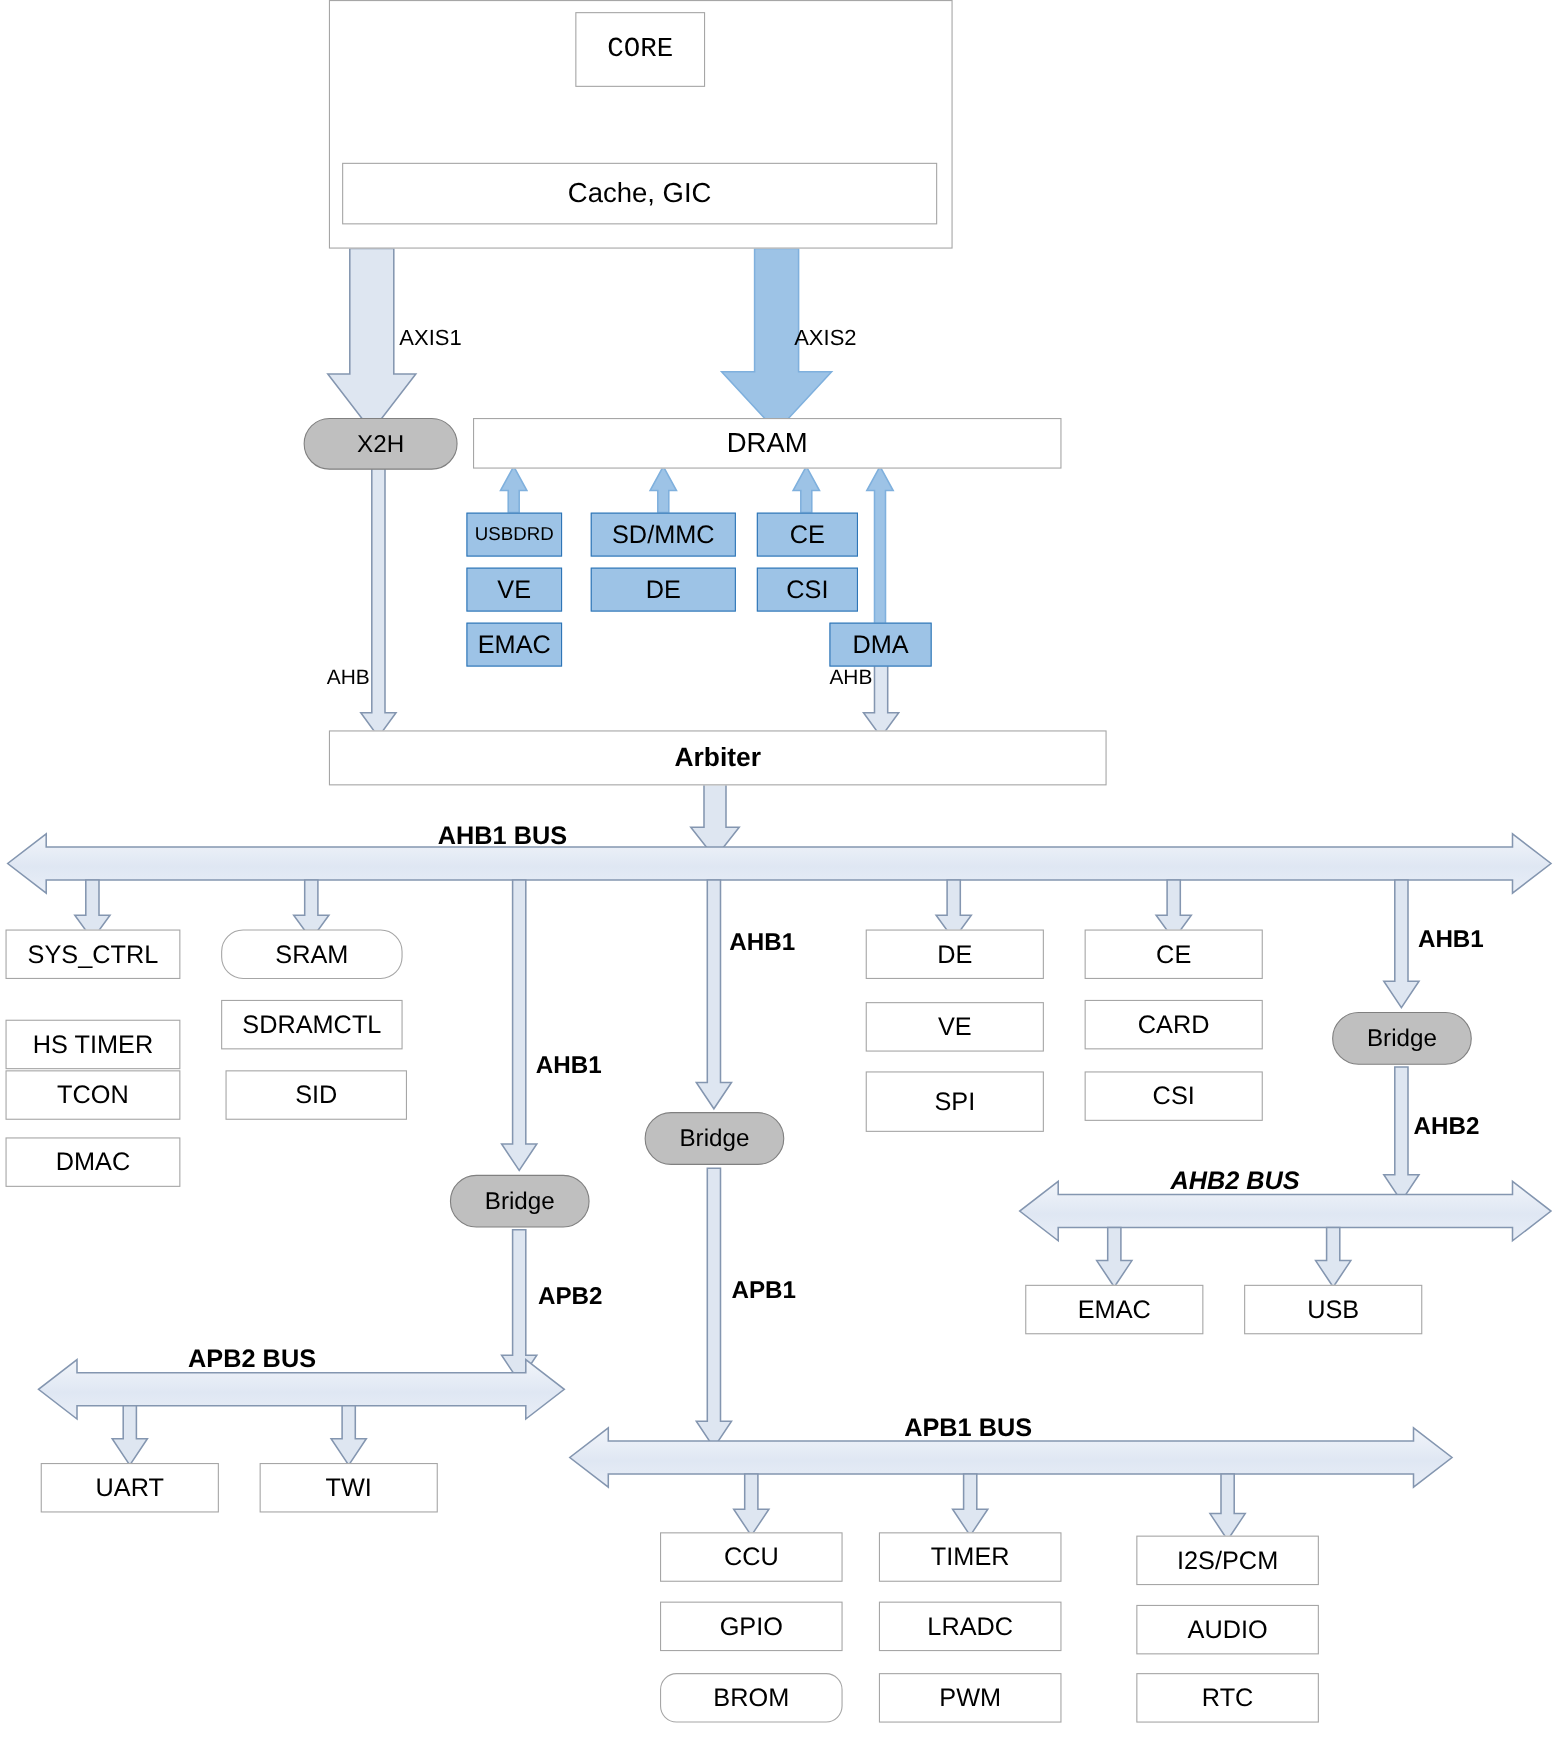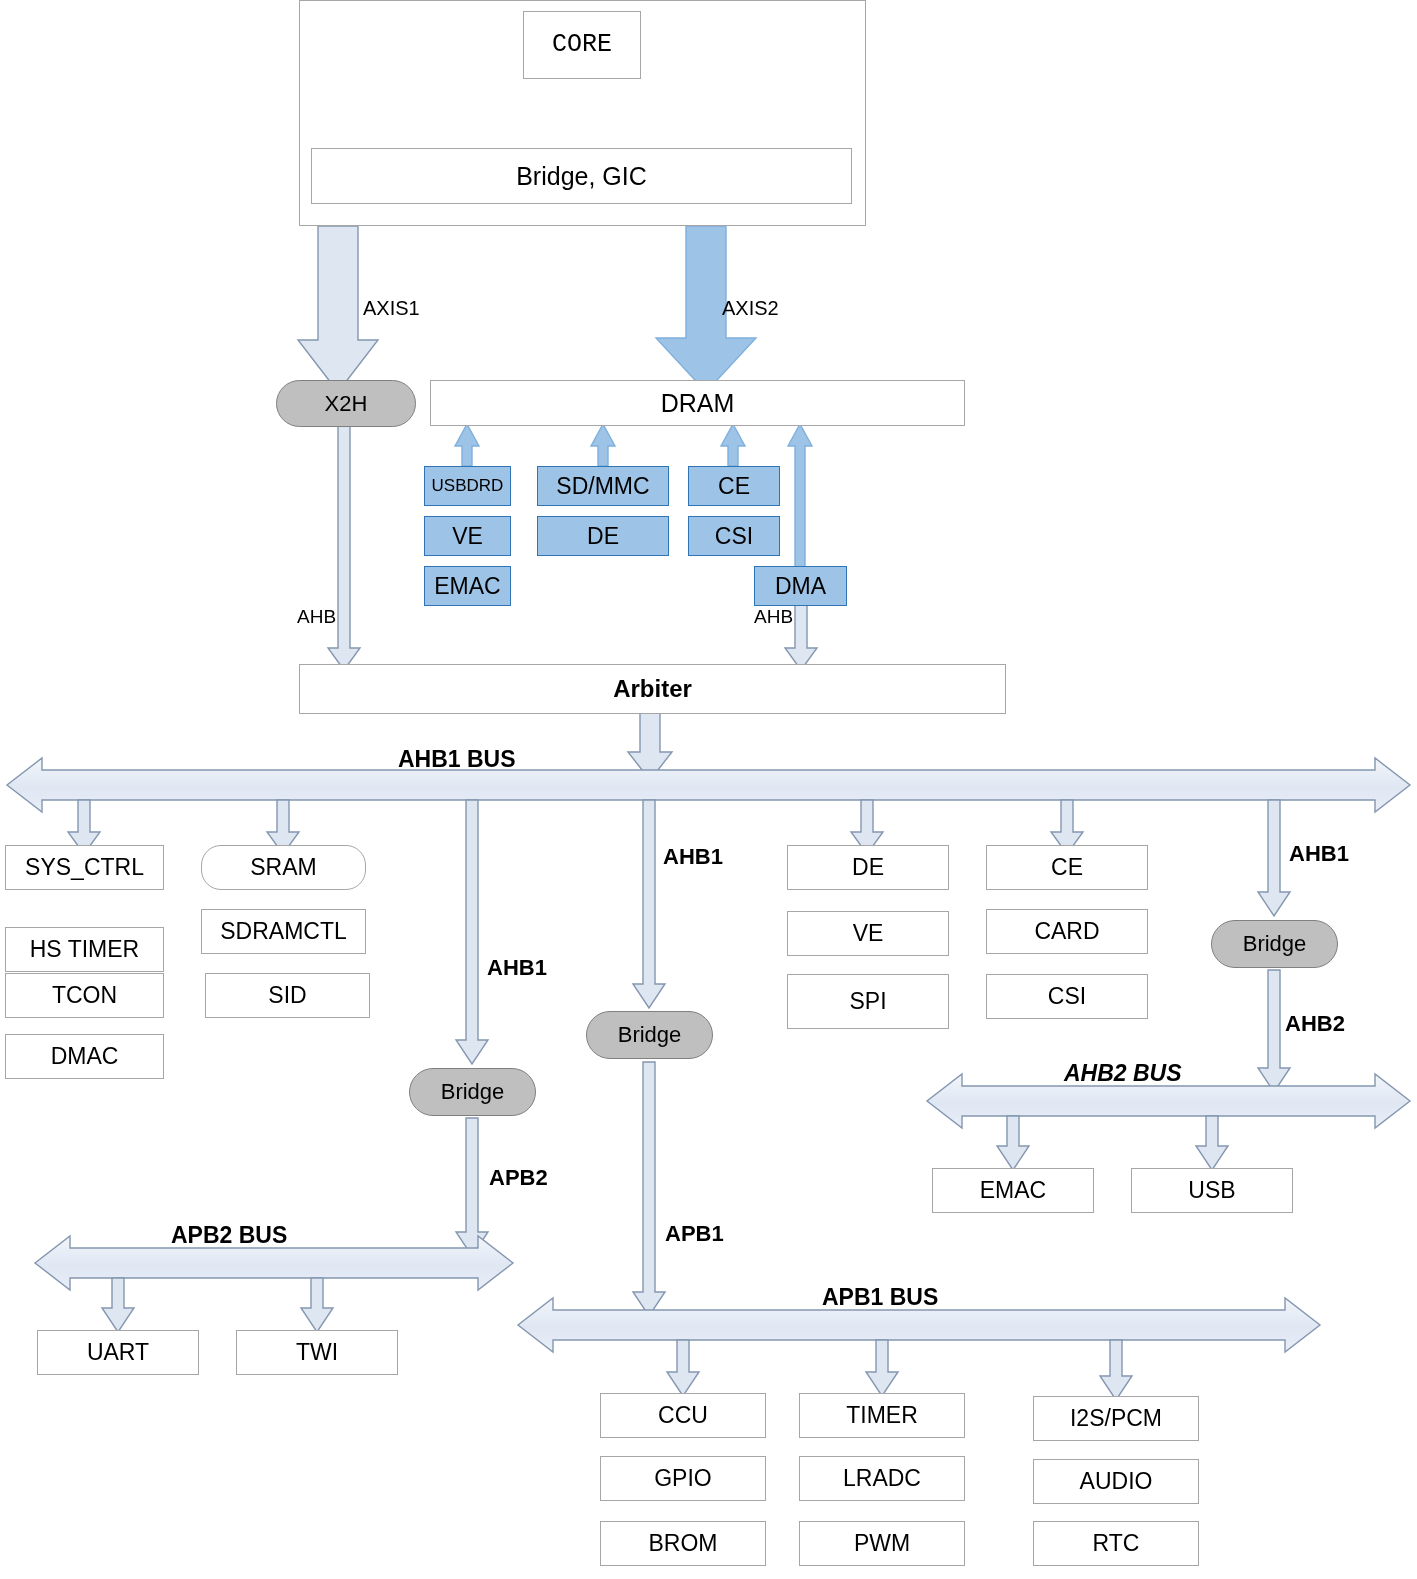--- a/index.html
+++ b/index.html
@@ -95,21 +95,21 @@
     </g>
 
     <g fill="#2e74b5" stroke="none">
       <path d="M578,80 L586,80 L586,131 L594,131 L582,150 L570,131 L578,131 Z"></path>
       <path d="M582,74 L594,93 L586,93 L586,100 L578,100 L578,93 L570,93 Z"></path>
     </g>
   </svg>
 
   <div class="node cpu-outer" style="left:299px;top:0px;width:567px;height:226px;"></div>
   <div class="node box" style="left:523px;top:11px;width:118px;height:68px;font-size:25px;font-family:Liberation Mono, monospace;">CORE</div>
-  <div class="node box" style="left:311px;top:148px;width:541px;height:56px;font-size:25px;">Bridge, GIC</div>
+  <div class="node box" style="left:311px;top:148px;width:541px;height:56px;font-size:25px;">Cache, GIC</div>
 
   <div class="node pill" style="left:276px;top:380px;width:140px;height:47px;">X2H</div>
   <div class="node box" style="left:430px;top:380px;width:535px;height:46px;font-size:25px;">DRAM</div>
 
   <div class="node blue small" style="left:424px;top:466px;width:87px;height:40px;">USBDRD</div>
   <div class="node blue" style="left:424px;top:516px;width:87px;height:40px;">VE</div>
   <div class="node blue" style="left:424px;top:566px;width:87px;height:40px;">EMAC</div>
 
   <div class="node blue" style="left:537px;top:466px;width:132px;height:40px;">SD/MMC</div>
   <div class="node blue" style="left:537px;top:516px;width:132px;height:40px;">DE</div>
@@ -143,21 +143,21 @@
   <div class="node pill" style="left:1211px;top:920px;width:127px;height:48px;">Bridge</div>
 
   <div class="node box" style="left:932px;top:1168px;width:162px;height:45px;">EMAC</div>
   <div class="node box" style="left:1131px;top:1168px;width:162px;height:45px;">USB</div>
 
   <div class="node box" style="left:37px;top:1330px;width:162px;height:45px;">UART</div>
   <div class="node box" style="left:236px;top:1330px;width:162px;height:45px;">TWI</div>
 
   <div class="node box" style="left:600px;top:1393px;width:166px;height:45px;">CCU</div>
   <div class="node box" style="left:600px;top:1456px;width:166px;height:45px;">GPIO</div>
-  <div class="node box" style="left:600px;top:1521px;width:166px;height:45px;">BROM</div>
+  <div class="node box" style="left:600px;top:1521px;width:166px;height:45px;border-radius:15px;">BROM</div>
 
   <div class="node box" style="left:799px;top:1393px;width:166px;height:45px;">TIMER</div>
   <div class="node box" style="left:799px;top:1456px;width:166px;height:45px;">LRADC</div>
   <div class="node box" style="left:799px;top:1521px;width:166px;height:45px;">PWM</div>
 
   <div class="node box" style="left:1033px;top:1396px;width:166px;height:45px;">I2S/PCM</div>
   <div class="node box" style="left:1033px;top:1459px;width:166px;height:45px;">AUDIO</div>
   <div class="node box" style="left:1033px;top:1521px;width:166px;height:45px;">RTC</div>
 
   <div class="lbl" style="left:363px;top:297px;">AXIS1</div>
@@ -165,19 +165,19 @@
   <div class="lbl" style="left:297px;top:606px;font-size:19px;">AHB</div>
   <div class="lbl" style="left:754px;top:606px;font-size:19px;">AHB</div>
 
   <div class="lbl bus" style="left:398px;top:746px;">AHB1 BUS</div>
 
   <div class="lbl bold" style="left:663px;top:844px;">AHB1</div>
   <div class="lbl bold" style="left:487px;top:955px;">AHB1</div>
   <div class="lbl bold" style="left:1289px;top:841px;">AHB1</div>
   <div class="lbl bold" style="left:1285px;top:1011px;">AHB2</div>
   <div class="lbl bold" style="left:489px;top:1165px;">APB2</div>
-  <div class="lbl bold" style="left:665px;top:1221px;">APB1</div>
+  <div class="lbl bold" style="left:665px;top:1160px;">APB1</div>
 
   <div class="lbl bus" style="left:1064px;top:1060px;font-style:italic;">AHB2 BUS</div>
   <div class="lbl bus" style="left:171px;top:1222px;">APB2 BUS</div>
   <div class="lbl bus" style="left:822px;top:1284px;">APB1 BUS</div>
 
 </div>
 
 </body></html>

